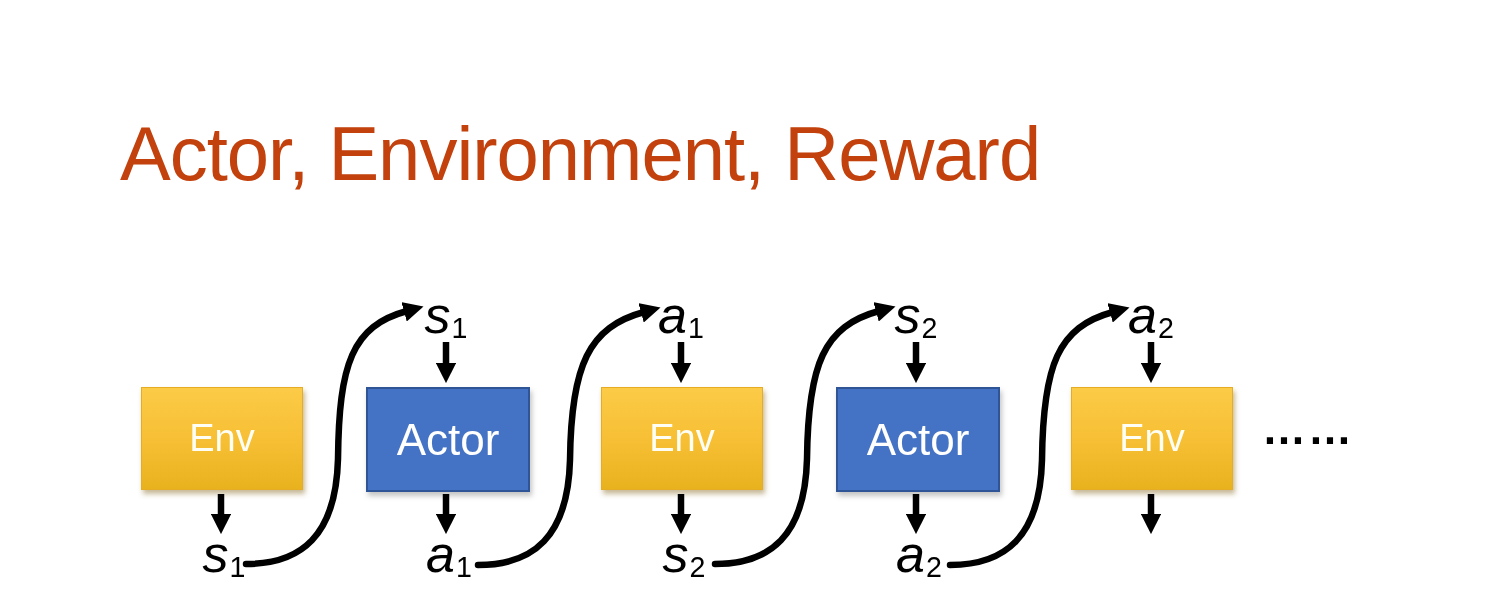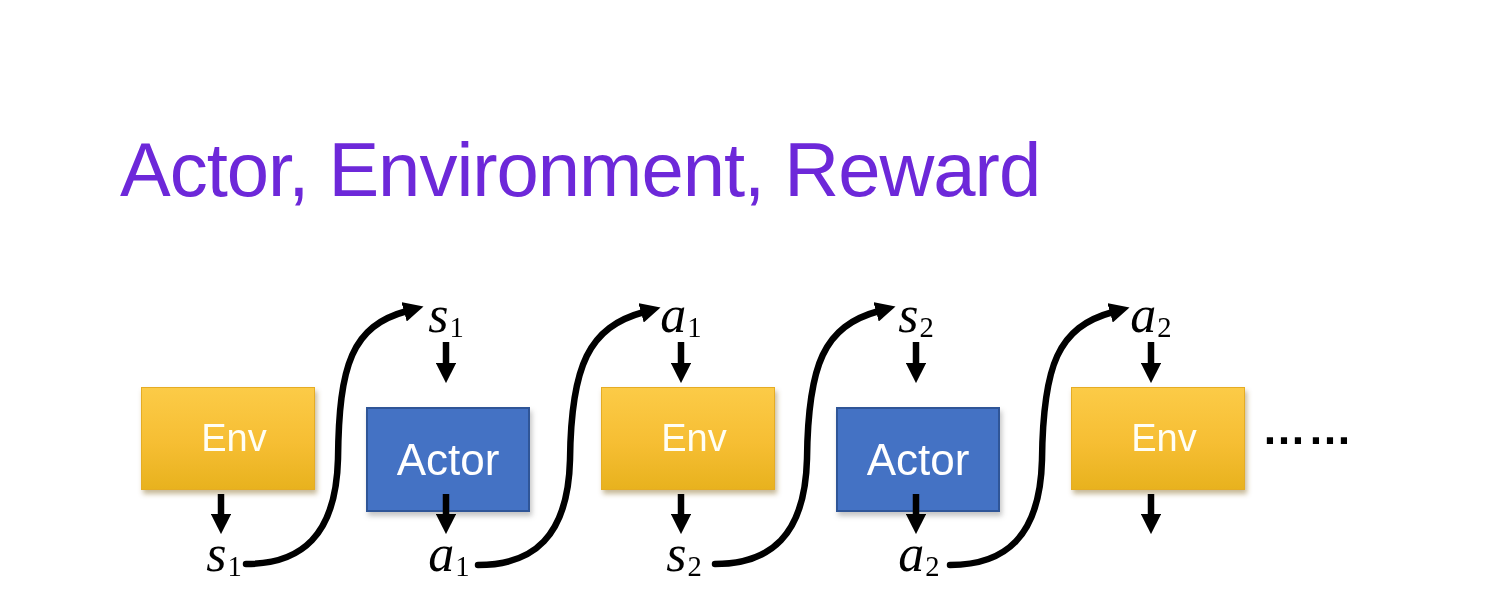--- a/index.html
+++ b/index.html
@@ -5,45 +5,44 @@
   html,body{margin:0;padding:0;}
   body{
     width:1500px;height:608px;
     background:#ffffff;
     position:relative;
     overflow:hidden;
     font-family:"Liberation Sans", sans-serif;
   }
   .slide{position:absolute;inset:0;}
   .title{
-    position:absolute;left:120px;top:128px;
+    position:absolute;left:120px;top:112px;
     font-size:76px;font-weight:300;line-height:1.1;
-    color:#6d28d9;letter-spacing:-1px;white-space:nowrap;
+    color:#c2410c;letter-spacing:-1px;white-space:nowrap;
   }
   .box{
     position:absolute;top:387px;width:160px;height:101px;
     display:flex;align-items:center;justify-content:center;
     color:#ffffff;white-space:nowrap;
   }
   .box.env{
     background:linear-gradient(180deg,#FCCB47 0%,#F6BE33 55%,#E8B21E 100%);
     border:1px solid #E5AC24;
     box-shadow:2px 4px 5px rgba(130,100,25,0.45);
-    font-size:38px;color:#FFFEF4;padding-left:12px;
+    font-size:38px;color:#FFFEF4;
   }
   .box.actor{
     background:#4472C4;
     border:2px solid #2F5597;
     box-shadow:2px 4px 5px rgba(90,90,90,0.35);
     font-size:44px;
-    margin-top:20px;
   }
   .mlabel{
     position:absolute;width:110px;text-align:center;
-    font-family:Liberation Serif, serif;
+    font-family:Liberation Sans, sans-serif;
     font-size:52px;line-height:1.0;color:#000;
     white-space:nowrap;
   }
   .mlabel .mv{font-style:italic;}
   .mlabel .ms{
     font-style:normal;font-size:0.55em;
     position:relative;top:0.16em;margin-left:1px;
   }
   .mlabel.toprow{top:289px;}
   .mlabel.bottomrow{top:528px;}

